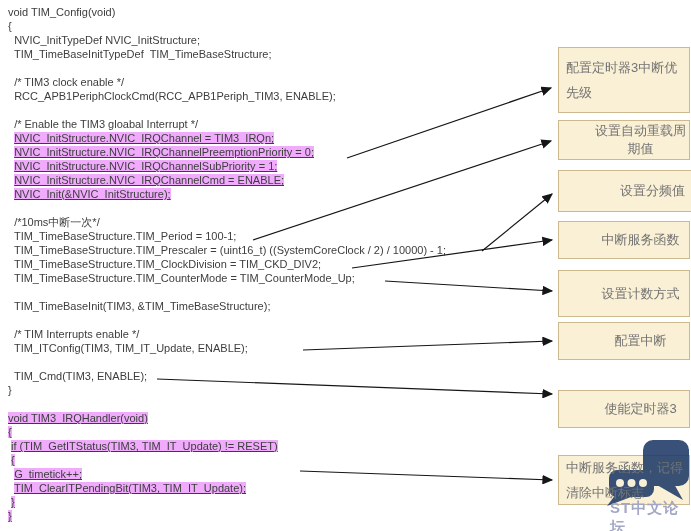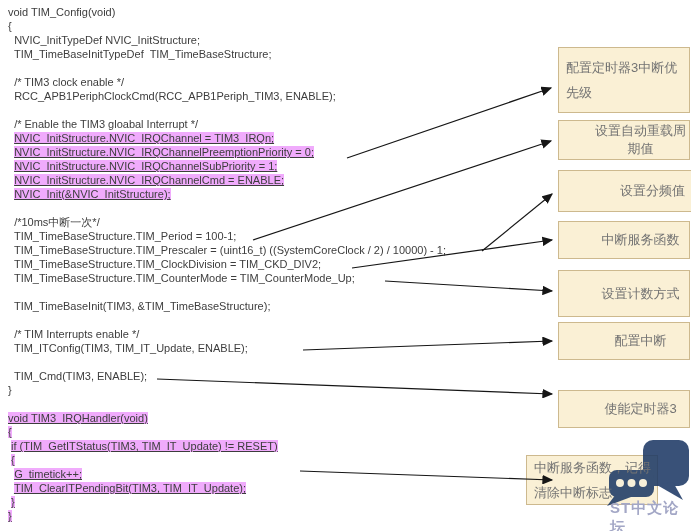--- a/index.html
+++ b/index.html
@@ -64,21 +64,21 @@
       </div>
       <div class="abox center" style="left: 558px; top: 270px; width: 132px; height: 47px; font-family: Liberation Mono, monospace;">
         <span class="lbl">设置计数方式</span>
       </div>
       <div class="abox center" style="left: 558px; top: 322px; width: 132px; height: 38px;">
         <span class="lbl">配置中断</span>
       </div>
       <div class="abox center" style="left: 558px; top: 375px; width: 132px; height: 38px; margin-top: 15px;">
         <span class="lbl">使能定时器3</span>
       </div>
-      <div class="abox left" style="left: 526px; top: 455px; width: 132px; height: 50px;">
+      <div class="abox left" style="left: 558px; top: 455px; width: 132px; height: 50px;">
         <span class="lbl">中断服务函数，记得清除中断标志</span>
       </div>
     </div>
 
   <svg class="arrow-layer" id="arrows" width="691" height="531" viewBox="0 0 691 531">
     <defs>
       <marker id="ah" markerWidth="10" markerHeight="8" refX="8" refY="4" orient="auto">
         <path d="M0,0 L9,4 L0,8 Z" fill="#161616"></path>
       </marker>
     </defs>

